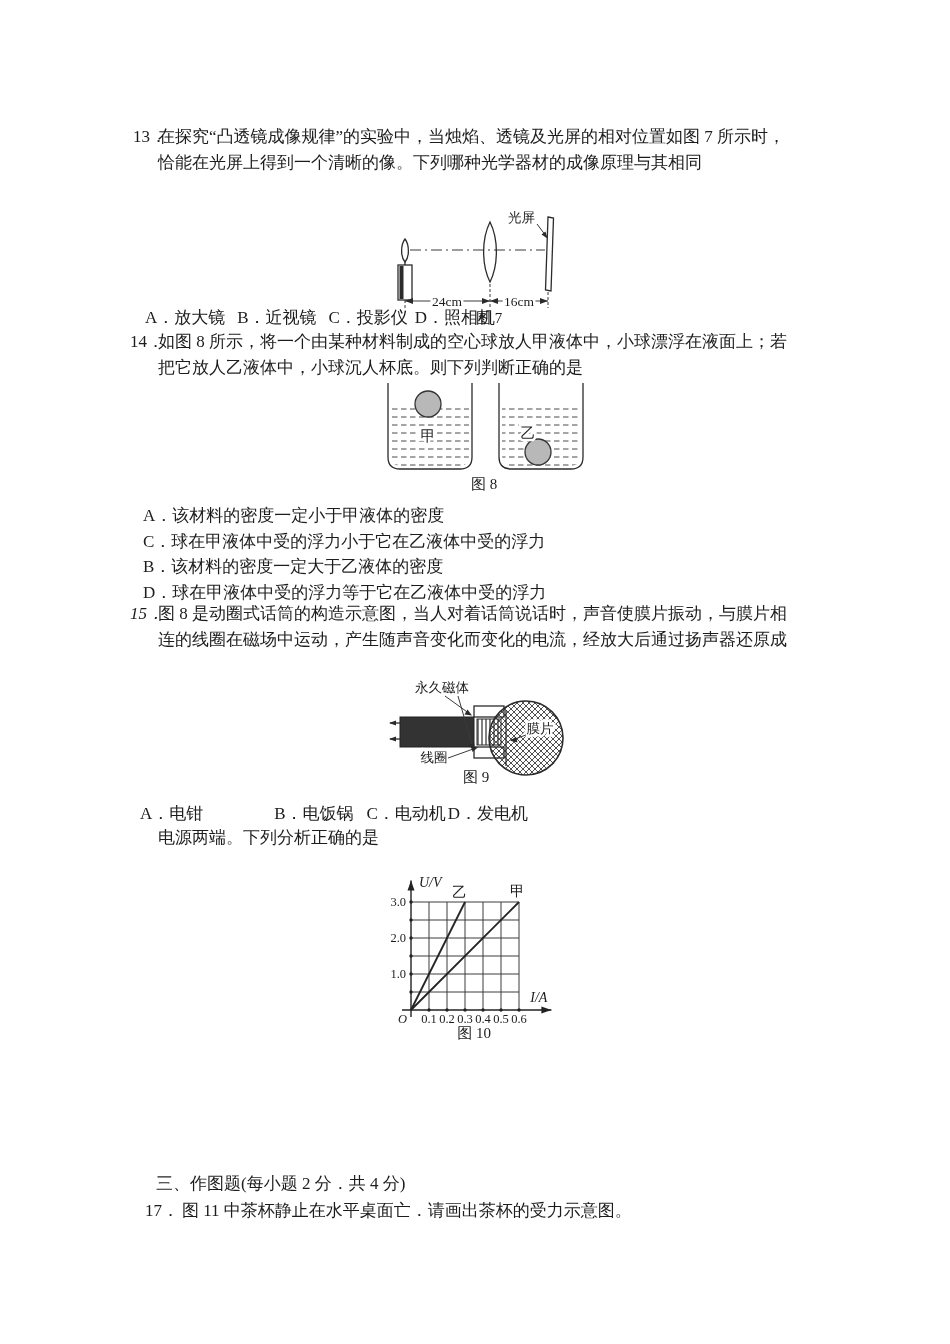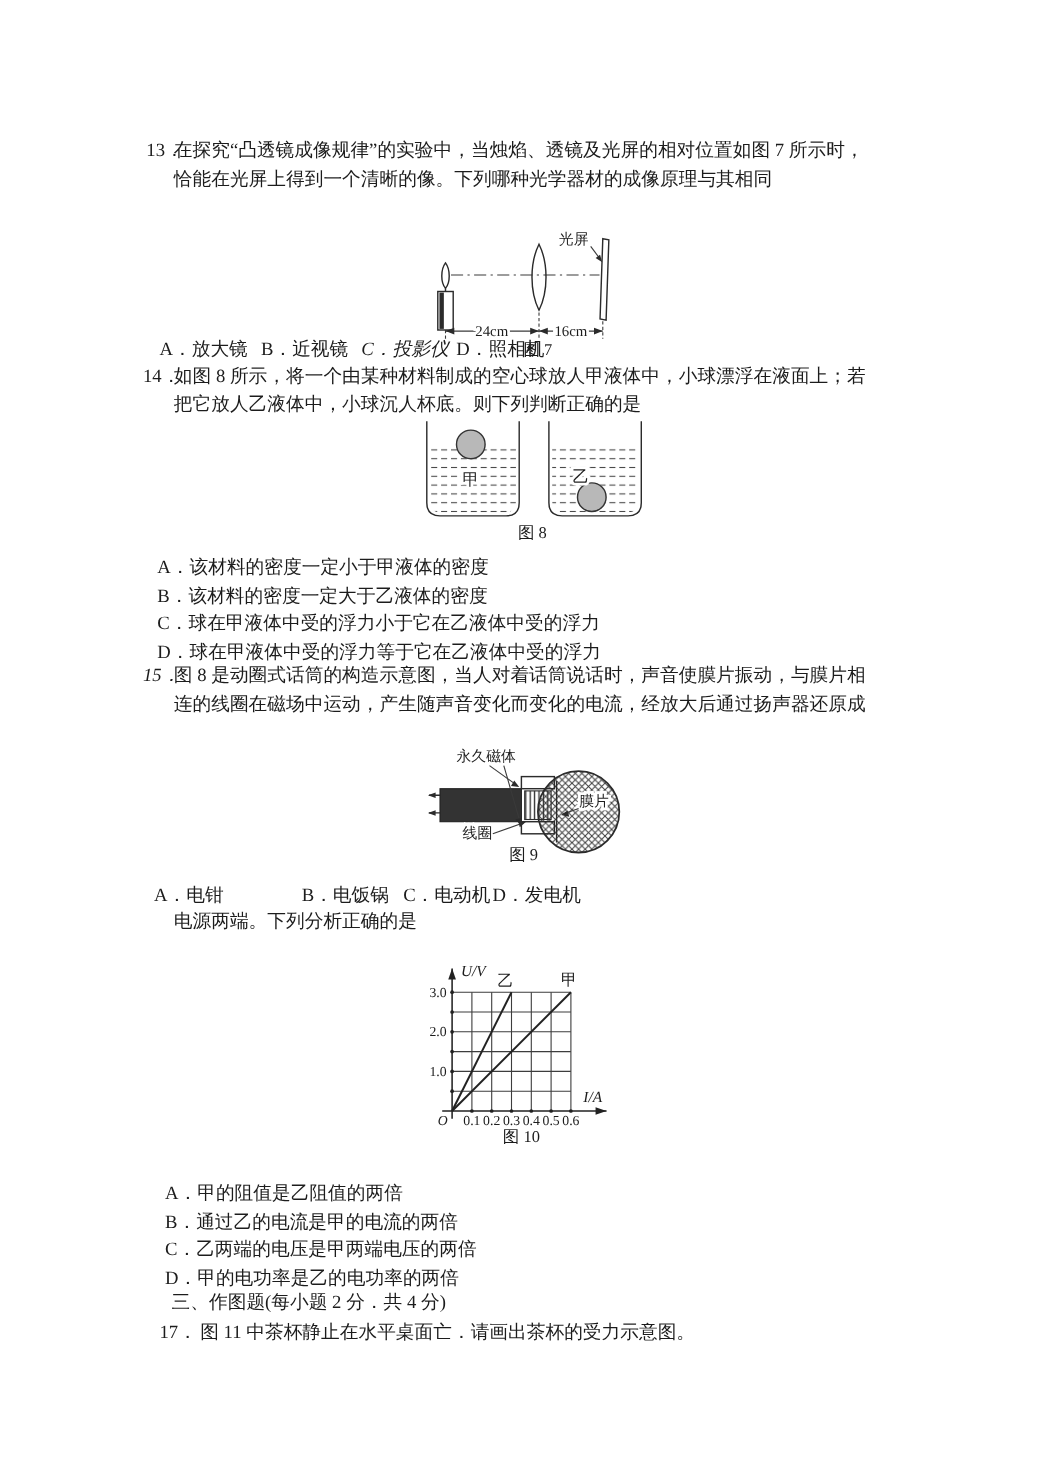--- a/index.html
+++ b/index.html
@@ -77,21 +77,21 @@
       <text x="62" y="98.5" text-anchor="middle" class="knock">24cm</text>
       <text x="134" y="98.5" text-anchor="middle" class="knock">16cm</text>
 
       <text x="104" y="116" text-anchor="middle" class="cap">图 7</text>
     </svg>
   </div>
 
   <div class="blk opts-row" style="left:145px;top:305px;">
     <span style="width:88px;">A．放大镜</span>
     <span style="width:87px;">B．近视镜</span>
-    <span style="width:82px;font-style:italic;">C．投影仪</span>
+    <span style="width:82px;">C．投影仪</span>
     <span>D．照相机</span>
   </div>
 
   <div class="blk" style="left:130px;top:329px;">
     <div class="qline">
       <span class="qnum" style="width:28px;">14．</span>
       <span class="qtext">如图 8 所示，将一个由某种材料制成的空心球放人甲液体中，小球漂浮在液面上；若</span>
     </div>
     <div class="qcont" style="padding-left:28px;">把它放人乙液体中，小球沉人杯底。则下列判断正确的是</div>
   </div>
@@ -113,22 +113,22 @@
       <path d="M119 26 L119 74 Q119 85 129 85 L187 85 Q197 85 197 74 L197 26 Z" fill="url(#liqpat)" stroke="none"></path>
       <circle cx="155" cy="71" r="13" fill="#b8b8b8" stroke="#333" stroke-width="1.3"></circle>
       <text x="145" y="57" text-anchor="middle" class="knock" style="font-size:15px;">乙</text>
 
       <text x="101" y="108" text-anchor="middle" class="cap">图 8</text>
     </svg>
   </div>
 
   <div class="blk opts-col" style="left:143px;top:503px;">
     <div>A．该材料的密度一定小于甲液体的密度</div>
+    <div>C．球在甲液体中受的浮力小于它在乙液体中受的浮力</div>
     <div>B．该材料的密度一定大于乙液体的密度</div>
-    <div>C．球在甲液体中受的浮力小于它在乙液体中受的浮力</div>
     <div>D．球在甲液体中受的浮力等于它在乙液体中受的浮力</div>
   </div>
 
   <div class="blk" style="left:130px;top:601px;">
     <div class="qline">
       <span class="qnum" style="width:28px;font-style:italic;">15．</span>
       <span class="qtext">图 8 是动圈式话筒的构造示意图，当人对着话筒说话时，声音使膜片振动，与膜片相</span>
     </div>
     <div class="qcont" style="padding-left:28px;">连的线圈在磁场中运动，产生随声音变化而变化的电流，经放大后通过扬声器还原成</div>
   </div>
@@ -232,26 +232,20 @@
         <text x="29" y="15.400000000000006" class="axislabel">U/V</text>
         <text x="157.4" y="130" class="axislabel" text-anchor="end">I/A</text>
         <polyline points="21,138 75,30" class="series"></polyline>
         <text x="69.6" y="24.60000000000001" text-anchor="middle" class="serieslabel">乙</text>
         <polyline points="21,138 129,30" class="series"></polyline>
         <text x="127.19999999999999" y="23.519999999999996" text-anchor="middle" class="serieslabel">甲</text>
         <text x="84" y="166" text-anchor="middle" class="cap">图 10</text>
       </svg>
   </div>
 
-  <div class="blk opts-col" style="left:150px;top:1072px;">
-    <div>A．甲的阻值是乙阻值的两倍</div>
-    <div>B．通过乙的电流是甲的电流的两倍</div>
-    <div>C．乙两端的电压是甲两端电压的两倍</div>
-    <div>D．甲的电功率是乙的电功率的两倍</div>
-  </div>
 
   <div class="blk" style="left:156px;top:1171px;">三、作图题(每小题 2 分．共 4 分)</div>
 
   <div class="blk" style="left:145px;top:1198px;">
     <div class="qline">
       <span class="qnum" style="width:37px;">17．</span>
       <span class="qtext">图 11 中茶杯静止在水平桌面亡．请画出茶杯的受力示意图。</span>
     </div>
   </div>
 

